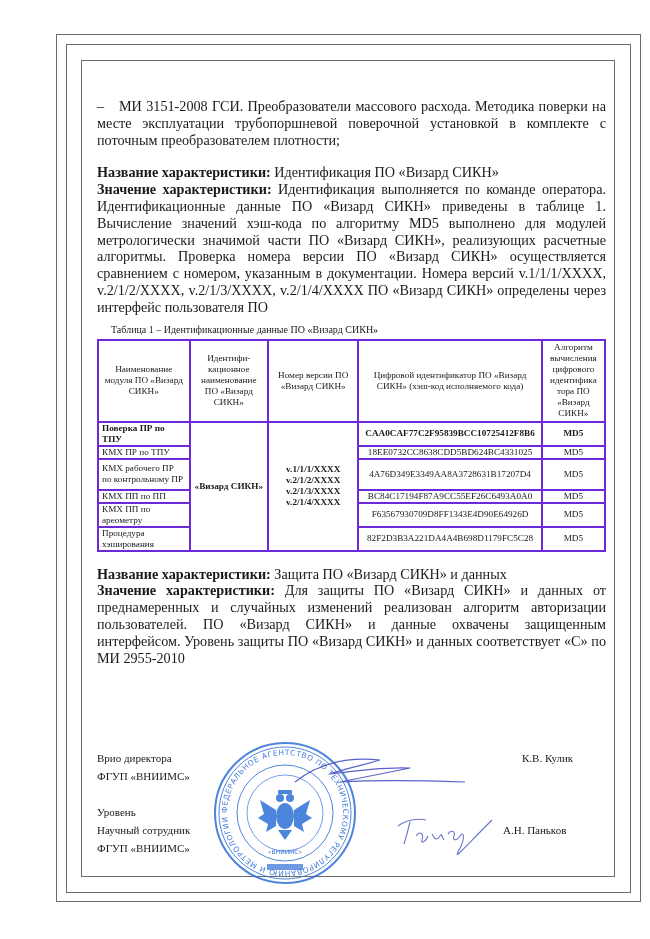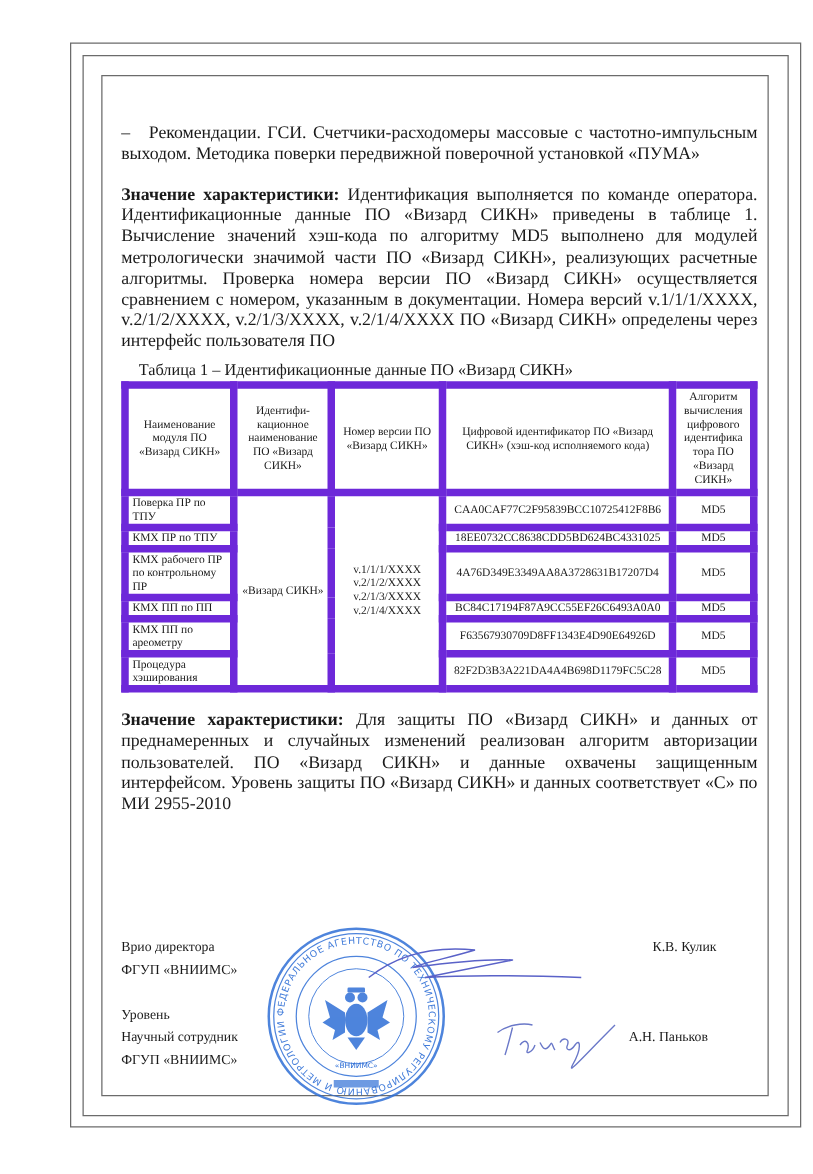--- a/index.html
+++ b/index.html
@@ -12,61 +12,62 @@
   .frame-outer { left:56px; top:34px; width:585px; height:868px; }
   .frame-middle { left:66px; top:44px; width:565px; height:849px; }
   .frame-inner { left:81px; top:60px; width:534px; height:817px; }
 
   .content { position:absolute; left:97px; top:98px; width:509px; }
   .para { font-size:14.2px; line-height:16.8px; text-align:justify; margin:0; }
   .para .dash { display:inline-block; width:22px; }
   .gap { height:16px; }
   b { font-weight:bold; }
 
-  .caption { font-size:13px; line-height:13px; margin:7px 0 3px 14px; }
+  .caption { font-size:10px; line-height:13px; margin:7px 0 3px 14px; }
   table.ident { border-collapse:collapse; width:509px; font-size:9.2px; line-height:11px; }
-  table.ident th, table.ident td { border:6px solid #6d28d9; padding:0 3px; vertical-align:middle; }
+  table.ident th, table.ident td { border:2px solid #6d28d9; padding:0 3px; vertical-align:middle; }
   table.ident th { font-weight:normal; text-align:center; height:80px; }
   table.ident td.mod { text-align:left; }
   table.ident td.c { text-align:center; }
   .w1{width:86px;} .w2{width:72px;} .w3{width:84px;} .w4{width:176px;} .w5{width:56px;}
 
   .sign { position:absolute; font-size:11px; line-height:18px; }
   .stamp { position:absolute; left:212px; top:740px; width:146px; height:146px; }
   .sig1 { position:absolute; left:290px; top:752px; }
   .sig2 { position:absolute; left:392px; top:808px; }
 </style>
 </head>
 <body>
 
 <div class="frame frame-outer"></div>
 <div class="frame frame-middle"></div>
 <div class="frame frame-inner"></div>
 
 <div class="content">
-  <p class="para"><span class="dash">–</span><span>Рекомендации. ГСИ. Счетчики-расходомеры массовые с частотно-импульсным выходом. Методика поверки передвижной поверочной установкой «ПУМА»</span></p>
+  <p class="para"><span class="dash">–</span><span>МИ 3151-2008 ГСИ. Преобразователи массового расхода. Методика поверки на месте эксплуатации трубопоршневой поверочной установкой в комплекте с поточным преобразователем плотности;</span></p>
 
   <div class="gap"></div>
 
+  <p class="para"><b>Название характеристики:</b><span> Идентификация ПО «Визард СИКН»</span></p>
   <p class="para"><b>Значение характеристики:</b><span> Идентификация выполняется по команде оператора. Идентификационные данные ПО «Визард СИКН» приведены в таблице 1. Вычисление значений хэш-кода по алгоритму MD5 выполнено для модулей метрологически значимой части ПО «Визард СИКН», реализующих расчетные алгоритмы. Проверка номера версии ПО «Визард СИКН» осуществляется сравнением с номером, указанным в документации. Номера версий v.1/1/1/XXXX, v.2/1/2/XXXX, v.2/1/3/XXXX, v.2/1/4/XXXX ПО «Визард СИКН» определены через интерфейс пользователя ПО</span></p>
 
   <div class="caption">Таблица 1 – Идентификационные данные ПО «Визард СИКН»</div>
 
   <table class="ident">
     <thead>
       <tr>
         <th class="w1">Наименование модуля ПО «Визард СИКН»</th>
         <th class="w2">Идентифи-кационное наименование ПО «Визард СИКН»</th>
         <th class="w3">Номер версии ПО «Визард СИКН»</th>
         <th class="w4">Цифровой идентификатор ПО «Визард СИКН» (хэш-код исполняемого кода)</th>
         <th class="w5">Алгоритм вычисления цифрового идентифика тора ПО «Визард СИКН»</th>
       </tr>
     </thead>
     <tbody>
-      <tr style="height:12px;">
+      <tr style="height:12px;font-weight:bold;">
         <td class="mod">Поверка ПР по ТПУ</td>
         <td class="c" rowspan="6">«Визард СИКН»</td>
         <td class="c" rowspan="6" style="padding:17px 8px;"><span>v.1/1/1/XXXX v.2/1/2/XXXX v.2/1/3/XXXX v.2/1/4/XXXX</span></td>
         <td class="c">CAA0CAF77C2F95839BCC10725412F8B6</td>
         <td class="c">MD5</td>
       </tr>
       <tr style="height:11px;">
         <td class="mod">КМХ ПР по ТПУ</td>
         <td class="c">18EE0732CC8638CDD5BD624BC4331025</td>
         <td class="c">MD5</td>
@@ -89,20 +90,21 @@
       <tr style="height:22px;">
         <td class="mod">Процедура хэширования</td>
         <td class="c">82F2D3B3A221DA4A4B698D1179FC5C28</td>
         <td class="c">MD5</td>
       </tr>
     </tbody>
   </table>
 
   <div style="height:14px;"></div>
 
+  <p class="para"><b>Название характеристики:</b><span> Защита ПО «Визард СИКН» и данных</span></p>
   <p class="para"><b>Значение характеристики:</b><span> Для защиты ПО «Визард СИКН» и данных от преднамеренных и случайных изменений реализован алгоритм авторизации пользователей. ПО «Визард СИКН» и данные охвачены защищенным интерфейсом. Уровень защиты ПО «Визард СИКН» и данных соответствует «С» по МИ 2955-2010</span></p>
 </div>
 
 <div class="sign" style="left:97px; top:749px;">
   <div>Врио директора</div>
   <div>ФГУП «ВНИИМС»</div>
 </div>
 <div class="sign" style="left:522px; top:749px;">К.В. Кулик</div>
 
 <div class="sign" style="left:97px; top:803px;">

